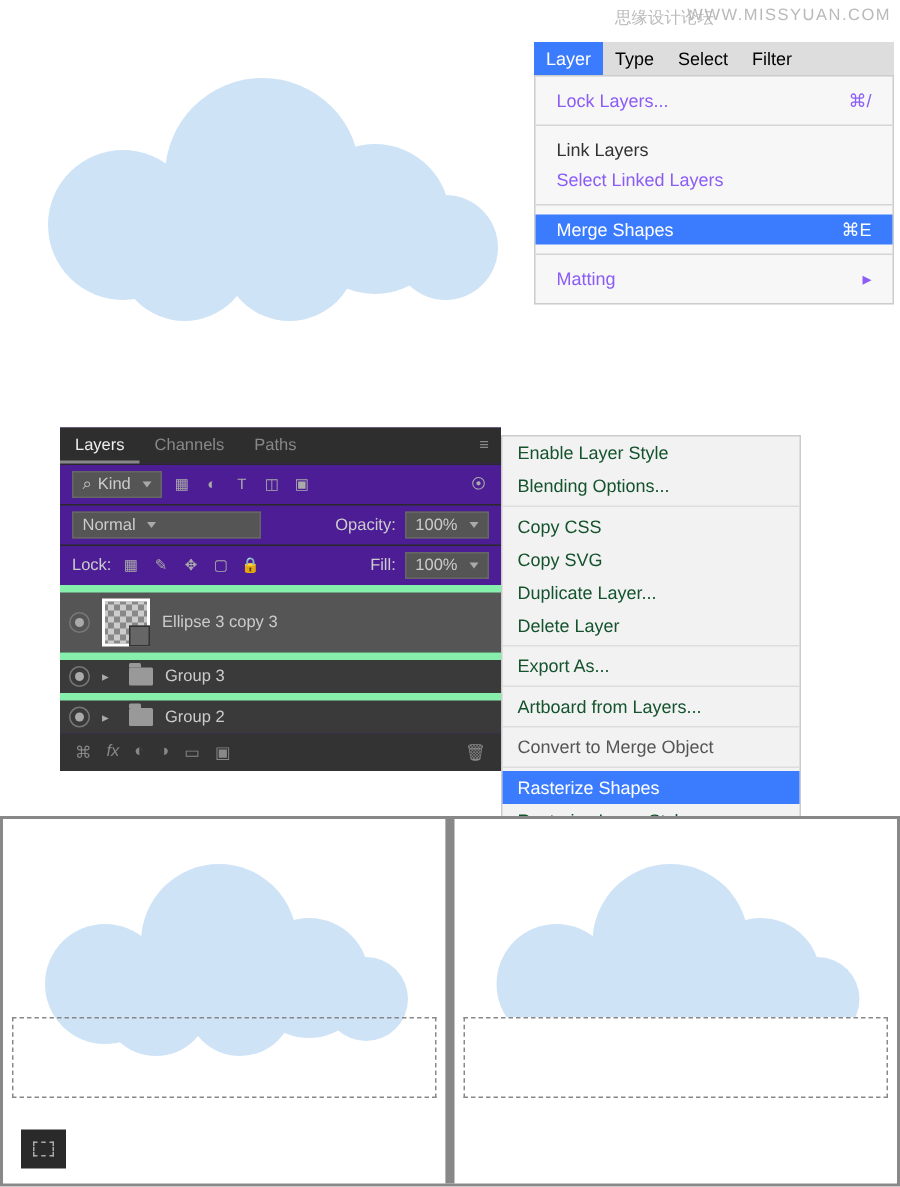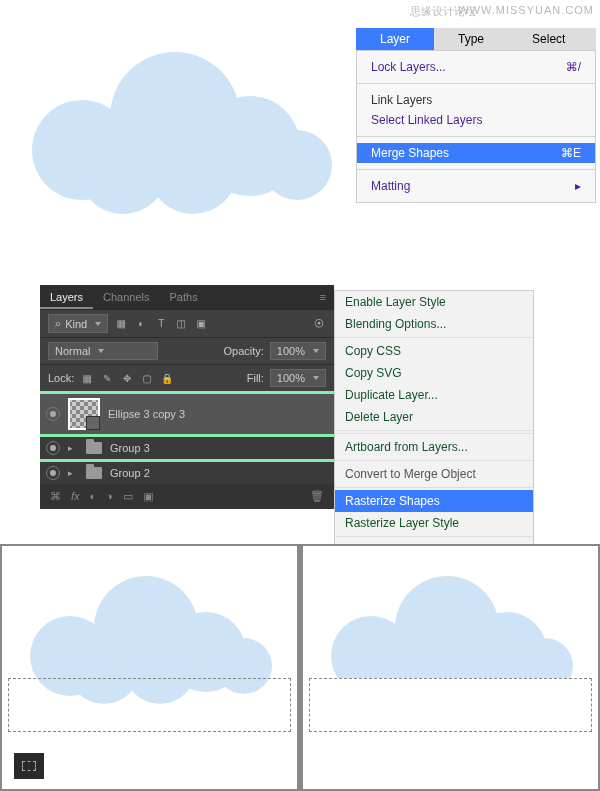--- a/index.html
+++ b/index.html
@@ -2,43 +2,43 @@
 <html><head>
 <meta charset="utf-8">
 <style>
 *{box-sizing:border-box;margin:0;padding:0;font-family:"Helvetica Neue",Arial,sans-serif}
 body{width:600px;height:791px;background:#fff;position:relative;overflow:hidden}
 .wm{position:absolute;top:4px;right:6px;color:#b9b9b9;font-size:11px;letter-spacing:1px}
 .wm-cn{position:absolute;top:4px;left:410px;font-size:11px;color:#bbb}
 
 
 .menubar{position:absolute;top:28px;left:356px;width:240px;height:22px;background:#ddd;display:flex;font-size:12px}
-.menubar div{padding:4px 24px}
+.menubar div{padding:4px 8px}
 .menubar .on{background:#3b7cff;color:#fff}
 
 
 .dd{position:absolute;top:50px;left:356px;width:240px;background:#f7f7f7;border:1px solid #ccc;font-size:12px;color:#333}
 .dd .grp{padding:6px 0;border-bottom:1px solid #d5d5d5}
 .dd .grp:last-child{border-bottom:none}
 .dd .row{padding:3px 14px;display:flex;justify-content:space-between;position:relative}
-.dd .dim{color:#4c1d95}
+.dd .dim{color:#8b5cf6}
 .dd .hl{background:#3b7cff;color:#fff}
 
 
-.panel{position:absolute;top:285px;left:40px;width:294px;background:#404040;color:#ccc;font-size:11px}
+.panel{position:absolute;top:285px;left:40px;width:294px;background:#4c1d95;color:#ccc;font-size:11px}
 .tabs{display:flex;background:#2e2e2e;align-items:center}
 .tabs span{padding:6px 10px;color:#888}
 .tabs .act{color:#eee;border-bottom:2px solid #888;padding-bottom:4px}
 .tabs .menu{margin-left:auto;padding:6px 8px}
 .prow{display:flex;align-items:center;padding:4px 8px;gap:6px;border-top:1px solid #2a2a2a}
 .sel{background:#555;border:1px solid #666;padding:2px 6px;display:flex;align-items:center;gap:4px;position:relative}
 .sel:after{content:"";border-left:3px solid transparent;border-right:3px solid transparent;border-top:4px solid #aaa;margin-left:4px}
 .ico{width:14px;height:14px;display:flex;align-items:center;justify-content:center;color:#aaa;font-size:10px}
 .lyrs{background:#3a3a3a}
-.lyr{display:flex;align-items:center;padding:4px 6px;gap:8px;border-top:3px solid #86efac}
+.lyr{display:flex;align-items:center;padding:4px 6px;gap:8px;border-top:5px solid #86efac}
 .lyr.sel-row{background:#555}
 .eye{width:14px;height:14px;border:1px solid #777;border-radius:50%;position:relative}
 .eye:after{content:"";position:absolute;inset:3px;background:#aaa;border-radius:50%}
 .lthumb{width:32px;height:32px;background:repeating-conic-gradient(#888 0 25%,#ccc 0 50%) 50%/8px 8px;border:2px solid #fff;position:relative}
 .sq{position:absolute;right:-2px;bottom:-2px;width:14px;height:14px;background:#666;border:1px solid #333}
 .fold{width:10px;color:#aaa;font-size:9px}
 .fldr{width:16px;height:12px;background:#999;border-radius:1px;position:relative}
 .fldr:before{content:"";position:absolute;top:-3px;left:0;width:8px;height:3px;background:#999;border-radius:1px 1px 0 0}
 .btm{display:flex;gap:10px;padding:6px 10px;background:#333;color:#888;font-size:11px}
 
@@ -125,21 +125,21 @@
         <span>Kind</span>
       </div>
     <span class="ico">▦</span>
     <span class="ico">◐</span>
     <span class="ico">T</span>
     <span class="ico">◫</span>
     <span class="ico">▣</span>
     <span class="ico" style="margin-left:auto">⦿</span>
   </div>
   <div class="prow">
-    <div class="sel" style="width:110px">
+    <div class="sel" style="width:126px">
         <span>Normal</span>
       </div>
     <span style="margin-left:auto">Opacity:</span>
     <div class="sel">
         <span>100%</span>
       </div>
   </div>
   <div class="prow">
     <span>Lock:</span>
     <span class="ico">▦</span>
@@ -186,20 +186,21 @@
 
 <div class="ctx" id="ctx">
     <div class="r dim">Enable Layer Style</div>
     <div class="r dim">Blending Options...</div>
     <div class="sep"></div>
     <div class="r dim">Copy CSS</div>
     <div class="r dim">Copy SVG</div>
     <div class="r dim">Duplicate Layer...</div>
     <div class="r dim">Delete Layer</div>
     <div class="sep"></div>
+    <div class="r dim">Export As...</div>
     <div class="sep"></div>
     <div class="r dim">Artboard from Layers...</div>
     <div class="sep"></div>
     <div class="r">Convert to Merge Object</div>
     <div class="sep"></div>
     <div class="r hl">Rasterize Shapes</div>
     <div class="r dim">Rasterize Layer Style</div>
     <div class="sep"></div>
     <div class="r dim">Enable Layer Mask</div>
     <div class="r dim">Disable Vector Mask</div>

